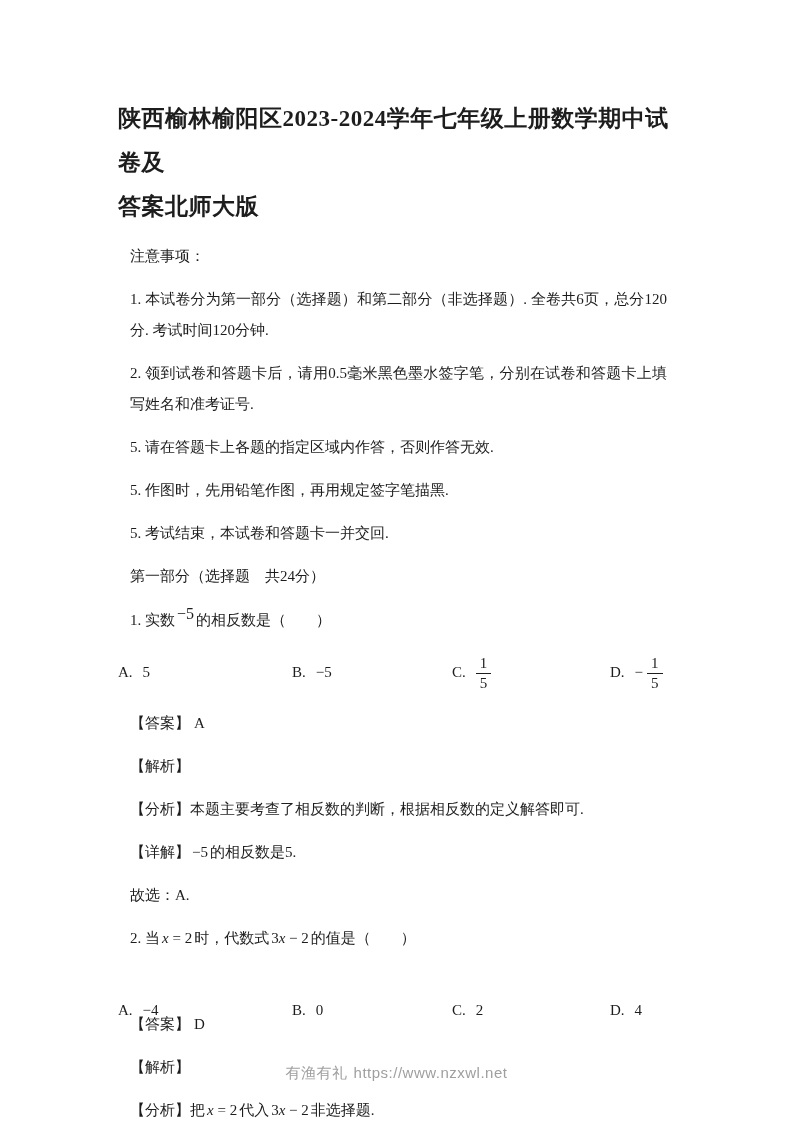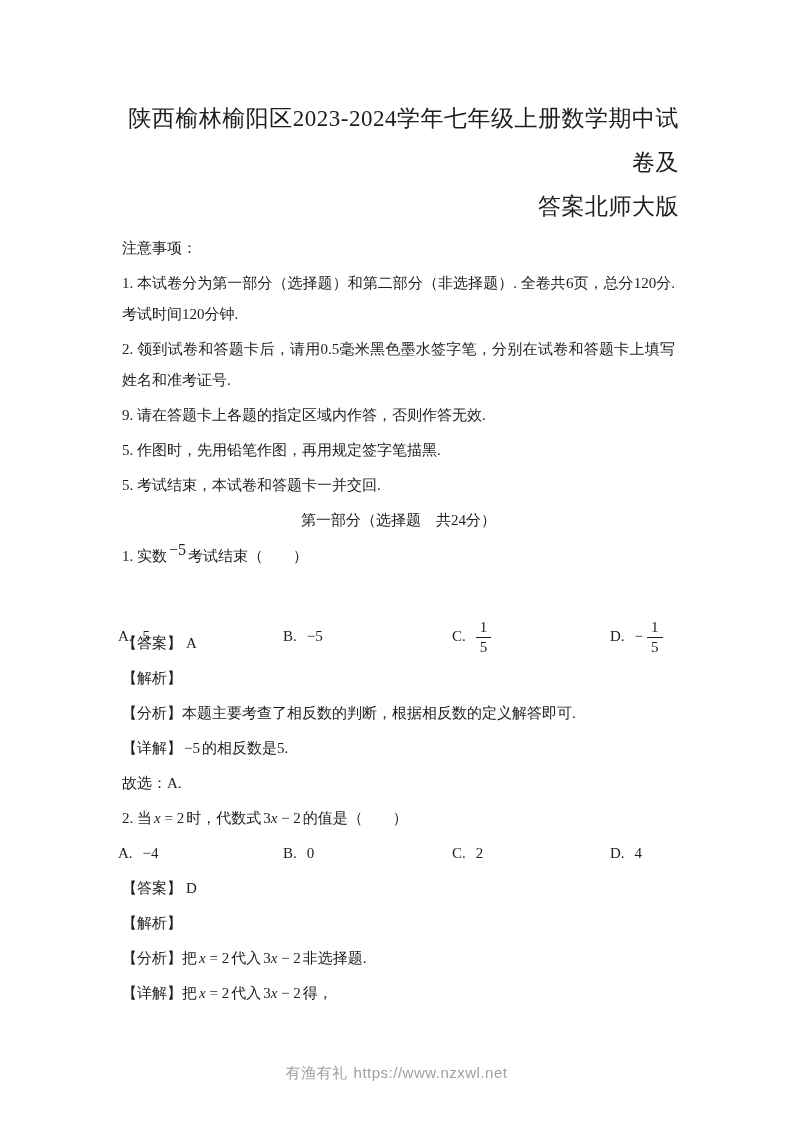--- a/index.html
+++ b/index.html
@@ -5,40 +5,40 @@
   html,body{margin:0;padding:0;background:#ffffff;}
   body{
     width:793px;height:1122px;
     font-family:"Liberation Serif","DejaVu Serif",serif;
     color:#1d1d1d;
     -webkit-font-smoothing:antialiased;
   }
   .page{position:relative;width:793px;height:1122px;background:#ffffff;overflow:hidden;}
   .content{position:absolute;left:118px;top:0;width:561px;}
 
-  h1.title{margin:0;padding-top:97px;font-size:23px;font-weight:400;line-height:44px;text-align:right;letter-spacing:0.5px;}
+  h1.title{margin:0;padding-top:97px;font-size:23px;font-weight:700;line-height:44px;text-align:left;letter-spacing:0.5px;}
   .tl{display:block;}
 
-  p.ln{margin:4px;font-size:15px;line-height:31px;}
+  p.ln{margin:12px;font-size:15px;line-height:31px;}
   .first{margin-top:8px;}
   .just{text-align:justify;}
-  .center{text-align:center;}
+  .center{text-align:left;}
 
   .math{font-family:"Liberation Serif","DejaVu Serif",serif;margin:0 2px;}
   .math i{font-style:italic;}
   .supmath{position:relative;top:-6px;font-size:16px;margin:0 2px;}
 
   .optrow{position:relative;font-size:15px;}
   .optrow.tall{height:48px;}
   .optrow.short{height:31px;}
-  .optrow.short .opt{line-height:31px;}
-  .optrow.tall .opt{line-height:48px;margin-top:36px;}
+  .optrow.short .opt{line-height:31px;margin-top:29px;}
+  .optrow.tall .opt{line-height:48px;}
   .opt{position:absolute;top:0;white-space:nowrap;}
   .opt-1{left:0;}
-  .opt-2{left:165px;}
+  .opt-2{left:174px;}
   .opt-3{left:334px;}
   .opt-4{left:492px;}
   .oval{margin-left:10px;}
   .frac{display:inline-block;vertical-align:middle;margin-left:10px;text-align:center;line-height:1.25;font-size:15px;}
   .frac .num{display:block;padding:0 4px;}
   .frac .den{display:block;border-top:1px solid #1d1d1d;padding:0 4px;}
   .fsign{margin-left:10px;}
   .fsign + .frac{margin-left:2px;}
   .ans{margin-left:4px;}
 
@@ -57,27 +57,27 @@
   <div class="content">
 
     <h1 class="title">
       <span class="tl">陕西榆林榆阳区2023-2024学年七年级上册数学期中试卷及</span>
       <span class="tl">答案北师大版</span>
     </h1>
 
     <p class="ln first">注意事项：</p>
     <p class="ln just">1. 本试卷分为第一部分（选择题）和第二部分（非选择题）. 全卷共6页，总分120分. 考试时间120分钟.</p>
     <p class="ln just">2. 领到试卷和答题卡后，请用0.5毫米黑色墨水签字笔，分别在试卷和答题卡上填写姓名和准考证号.</p>
-    <p class="ln just">9. 请在答题卡上各题的指定区域内作答，否则作答无效.</p>
+    <p class="ln just">5. 请在答题卡上各题的指定区域内作答，否则作答无效.</p>
     <p class="ln just">5. 作图时，先用铅笔作图，再用规定签字笔描黑.</p>
     <p class="ln just">5. 考试结束，本试卷和答题卡一并交回.</p>
 
     <p class="ln center">第一部分（选择题　共24分）</p>
 
-    <p class="ln"><span>1. 实数</span><span class="supmath math">−5</span><span>考试结束（　　）</span></p>
+    <p class="ln"><span>1. 实数</span><span class="supmath math">−5</span><span>的相反数是（　　）</span></p>
 
     <div class="optrow tall">
       <span class="opt opt-1"><span>A.</span><span class="oval math">5</span></span>
       <span class="opt opt-2"><span>B.</span><span class="oval math">−5</span></span>
       <span class="opt opt-3"><span>C.</span><span class="frac"><span class="num">1</span><span class="den">5</span></span></span>
       <span class="opt opt-4"><span>D.</span><span class="fsign math">−</span><span class="frac"><span class="num">1</span><span class="den">5</span></span></span>
     </div>
 
     <p class="ln"><span>【答案】</span><span class="ans">A</span></p>
     <p class="ln">【解析】</p>

